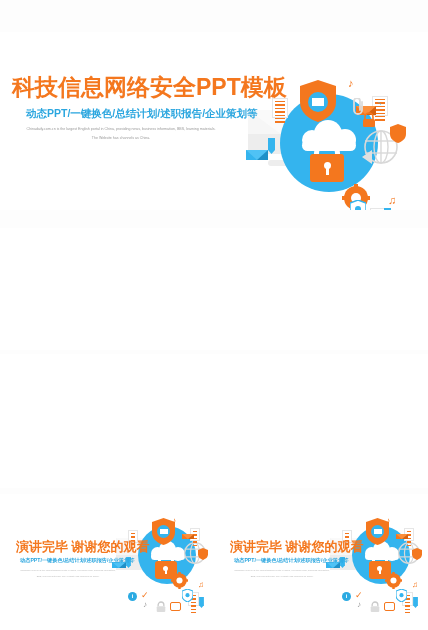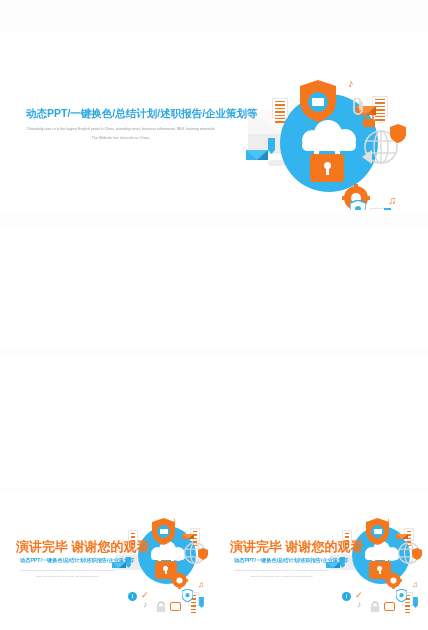--- a/index.html
+++ b/index.html
@@ -202,20 +202,21 @@
       </div>
       <div class="flag" style="left:384px;top:176px;">
         <svg width="7" height="16" viewBox="0 0 7 16">
             <path d="M0 0 h7 v12 L3.5 16 L0 12 Z" fill="#34B4EE"></path>
           </svg>
       </div>
 
       <div style="position:absolute;left:362px;top:118px;width:0;height:0;border-top:7px solid transparent;border-bottom:7px solid transparent;border-right:10px solid #e0e0e0;"></div>
     </div>
 
+    <h1 class="hero-title">科技信息网络安全PPT模板</h1>
     <div class="hero-sub">动态PPT/一键换色/总结计划/述职报告/企业策划等</div>
     <p class="hero-para">Chinadaily.com.cn is the largest English portal in China, providing news, business information, BBS, learning materials. The Website has channels as China.</p>
   </section>
 
   <section class="slide" id="s2">
     
     
     
     
     

